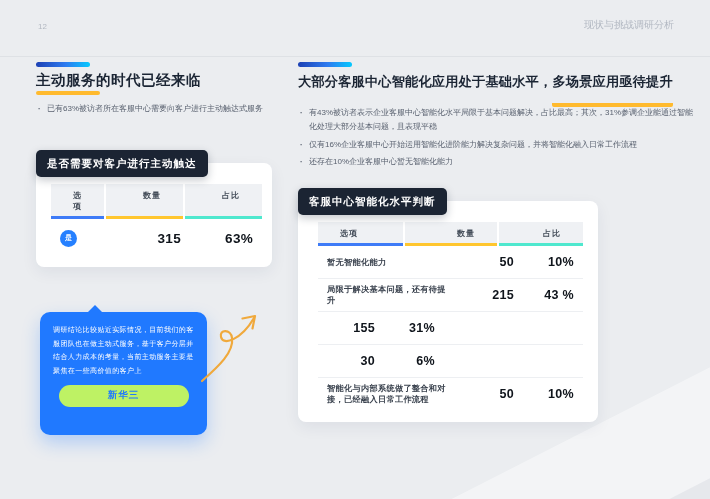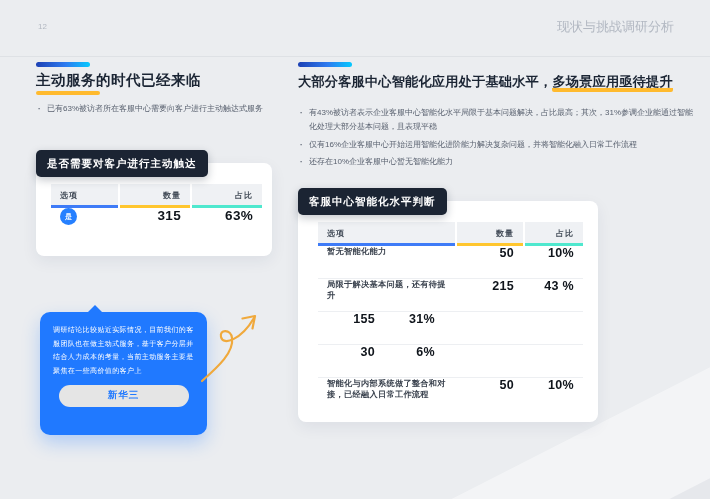--- a/index.html
+++ b/index.html
@@ -11,84 +11,84 @@
   }
   
   .deco{position:absolute;z-index:0;}
   .deco-light{width:620px;height:260px;background:rgba(255,255,255,0.42);
     transform:rotate(-27deg);right:-230px;bottom:-185px;border-radius:30px;}
   .deco-dark{width:420px;height:180px;background:rgba(206,210,217,0.35);
     transform:rotate(-27deg);right:-250px;bottom:-150px;border-radius:30px;}
   
   .topbar{position:absolute;top:0;left:0;right:0;height:56px;z-index:1;}
   .page-num{position:absolute;left:38px;top:22px;font-size:8px;color:#B2B8C2;}
-  .header-right{position:absolute;right:36px;top:18px;font-size:13px;color:#B2B8C2;text-align:center;}
+  .header-right{position:absolute;right:36px;top:18px;font-size:10px;color:#B2B8C2;text-align:center;}
   .divider{position:absolute;top:56px;left:0;right:0;height:1px;background:#DEE1E5;z-index:1;}
   
   .accent{position:absolute;width:54px;height:5px;border-radius:3px;
     background:linear-gradient(90deg,#1D41B4 0%,#2E7BF0 55%,#06C9FE 100%);z-index:2;}
   .accent-l{left:36px;top:62px;}
   .accent-r{left:298px;top:62px;}
   .title{position:absolute;margin:0;font-weight:700;color:#1B2534;white-space:nowrap;z-index:2;}
   .title-l{left:36px;top:71px;font-size:14.5px;letter-spacing:0.5px;}
   .title-r{left:298px;top:73px;font-size:13.2px;letter-spacing:0.2px;}
   .u-left{position:absolute;left:36px;top:91px;width:64px;height:4px;border-radius:2px;
     background:#FFBA2E;z-index:1;}
   .hl{background:linear-gradient(#FFBA2E,#FFBA2E) no-repeat 0 100%/100% 4px;
-    padding-bottom:3px;border-radius:2px;font-family:Liberation Serif, serif;}
+    padding-bottom:18px;border-radius:2px;font-family:Liberation Serif, serif;}
   
   .bullets{position:absolute;z-index:2;}
   .bullets-l{left:38px;top:102px;width:234px;}
   .bullets-r{left:300px;top:106px;width:396px;}
   .bullet{position:relative;padding-left:9px;font-size:8px;line-height:1.8;
     color:#5A6270;margin-bottom:3px;}
   .bullet::before{content:"·";position:absolute;left:0;top:0;color:#5A6270;font-weight:700;}
   
   .cardwrap{position:absolute;z-index:2;}
   .cw-left{left:36px;top:150px;width:236px;}
   .cw-right{left:298px;top:188px;width:300px;}
   .badge{position:relative;z-index:3;display:inline-block;background:#1B2433;color:#FFFFFF;
     font-size:10.5px;font-weight:700;letter-spacing:1px;padding:7px 11px 6px;
     border-radius:5px;box-shadow:0 3px 8px rgba(20,30,50,0.25);}
   .card{position:relative;z-index:2;background:#FFFFFF;border-radius:8px;
     box-shadow:0 5px 16px rgba(35,48,80,0.07);margin-top:-14px;}
   .card-l{padding:21px 10px 10px 15px;}
   .card-r{padding:21px 15px 12px 20px;}
   .thead{display:flex;gap:2px;}
   .hdr{background:#EFF1F4;font-size:8px;font-weight:700;color:#454E5A;
-    padding:6px 9px 4px;letter-spacing:1px;}
+    padding:6px 22px 4px;letter-spacing:1px;}
   .u-blue{border-bottom:3px solid #3E7BF7;}
   .u-yellow{border-bottom:3px solid #FFC62E;}
   .u-teal{border-bottom:3px solid #4FE8CE;}
   .c1{flex:1;text-align:left;}
   .c2,.c3{text-align:right;}
   .tl .c2,.tl .c3{width:52px;}
   .tr-t .c2{width:48px;}
   .tr-t .c3{width:40px;}
-  .trow{display:flex;gap:2px;}
+  .trow{display:flex;gap:2px;align-items:center;}
   .trow + .trow{border-top:1px solid #EDEFF2;}
   .tl .trow{height:38px;}
   .tr-t .trow{height:32px;}
   .tc{padding:0 9px;}
   .num{font-size:13.5px;font-weight:700;color:#0F141B;letter-spacing:0.3px;}
   .tr-t .num{font-size:12.5px;}
   .opt-label{font-size:8.2px;color:#3A424E;font-weight:700;letter-spacing:0.3px;}
   .opt-circle{display:flex;align-items:center;justify-content:center;width:17px;height:17px;
     border-radius:50%;color:#FFFFFF;font-size:7px;font-weight:700;}
   .yes{background:#2680FF;}
   .no{background:#4E555E;}
   
   .bubble{position:absolute;left:40px;top:312px;width:167px;z-index:2;
     background:#2079FF;border-radius:10px;padding:11px 13px 11px;
     box-shadow:0 8px 18px rgba(32,121,255,0.28);box-sizing:border-box;}
   .bubble::before{content:"";position:absolute;top:-7px;left:47px;width:0;height:0;
     border-left:8px solid transparent;border-right:8px solid transparent;
     border-bottom:8px solid #2079FF;}
   .bubble-text{color:#FFFFFF;font-size:7px;line-height:1.95;letter-spacing:0.4px;}
-  .pill{margin:7px auto 17px;width:130px;height:22px;background:#e5e5e5;border-radius:11px;
+  .pill{margin:7px auto 17px;width:130px;height:22px;background:#bef264;border-radius:11px;
     color:#2079FF;font-weight:700;font-size:9.5px;display:flex;align-items:center;
     justify-content:center;letter-spacing:1px;cursor:pointer;}
   
   .arrow-svg{position:absolute;left:197px;top:293px;z-index:2;}
 </style>
 </head>
 <body>
 
 <div class="deco deco-light"></div>
 <div class="deco deco-dark"></div>

